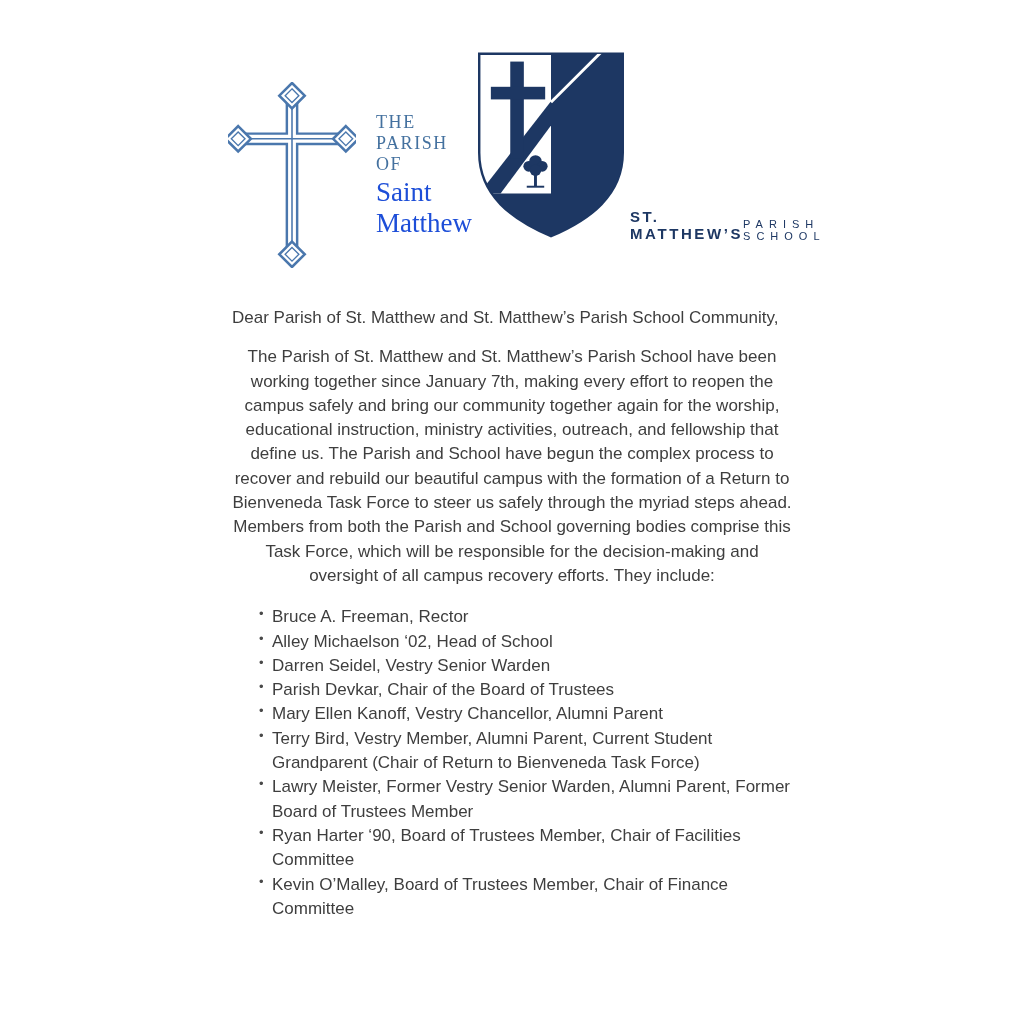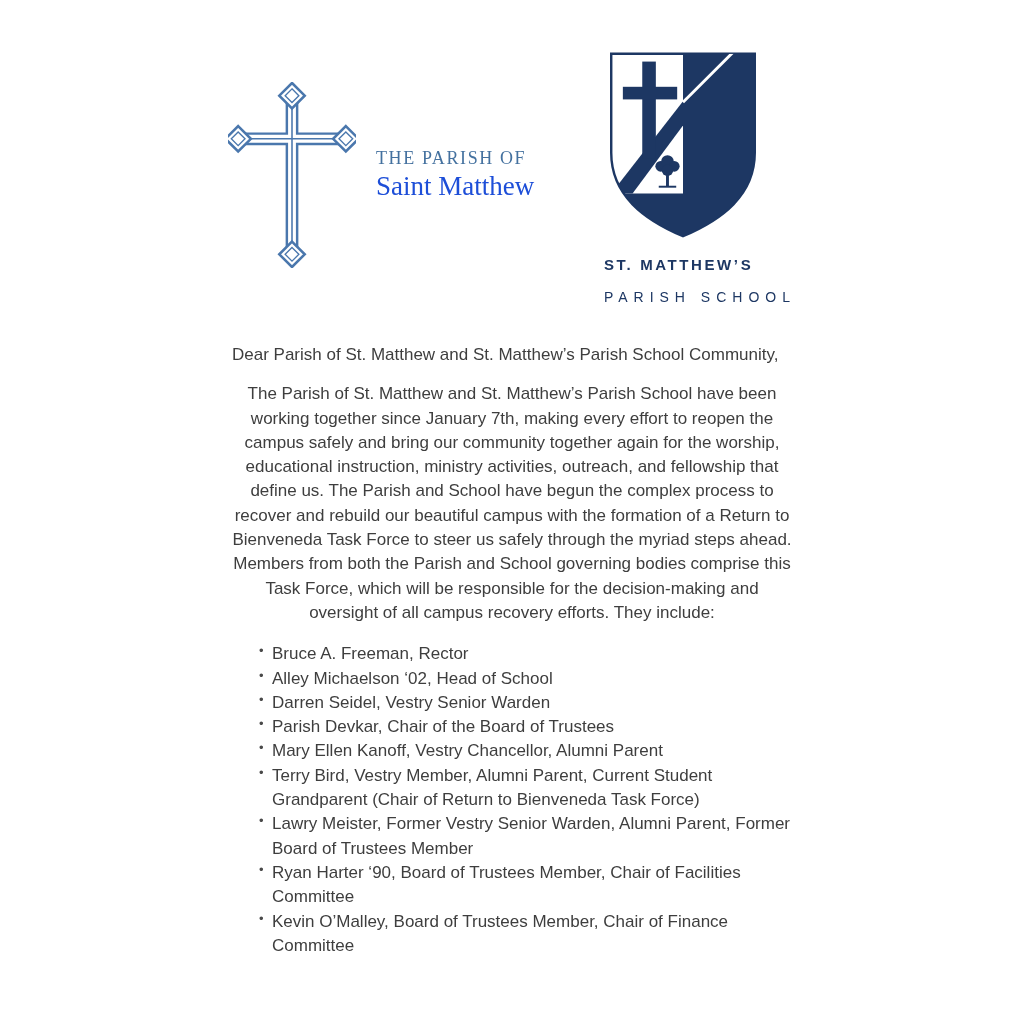--- a/index.html
+++ b/index.html
@@ -39,34 +39,34 @@
     margin-bottom: 2px;
   }
   .parish-line2 {
     font-family: "Liberation Serif", "DejaVu Serif", serif;
     font-size: 27px;
     color: #1d4ed8;
   }
 
   .school-logo {
     display: flex;
-    flex-direction: column;
-    align-items: flex-start;
+    flex-direction: row;
+    align-items: flex-end;
   }
   .school-logo svg { display: block; }
   .school-line1 {
     margin-top: 14px;
     font-size: 15px;
     font-weight: bold;
     letter-spacing: 2.6px;
     color: #1d3763;
   }
   .school-line2 {
     margin-top: 16px;
-    font-size: 14px;
+    font-size: 11px;
     letter-spacing: 6px;
     color: #1d3763;
   }
 
   
   .letter {
     width: 560px;
     margin: 38px auto 0 auto;
     font-size: 17px;
     line-height: 1.43;

